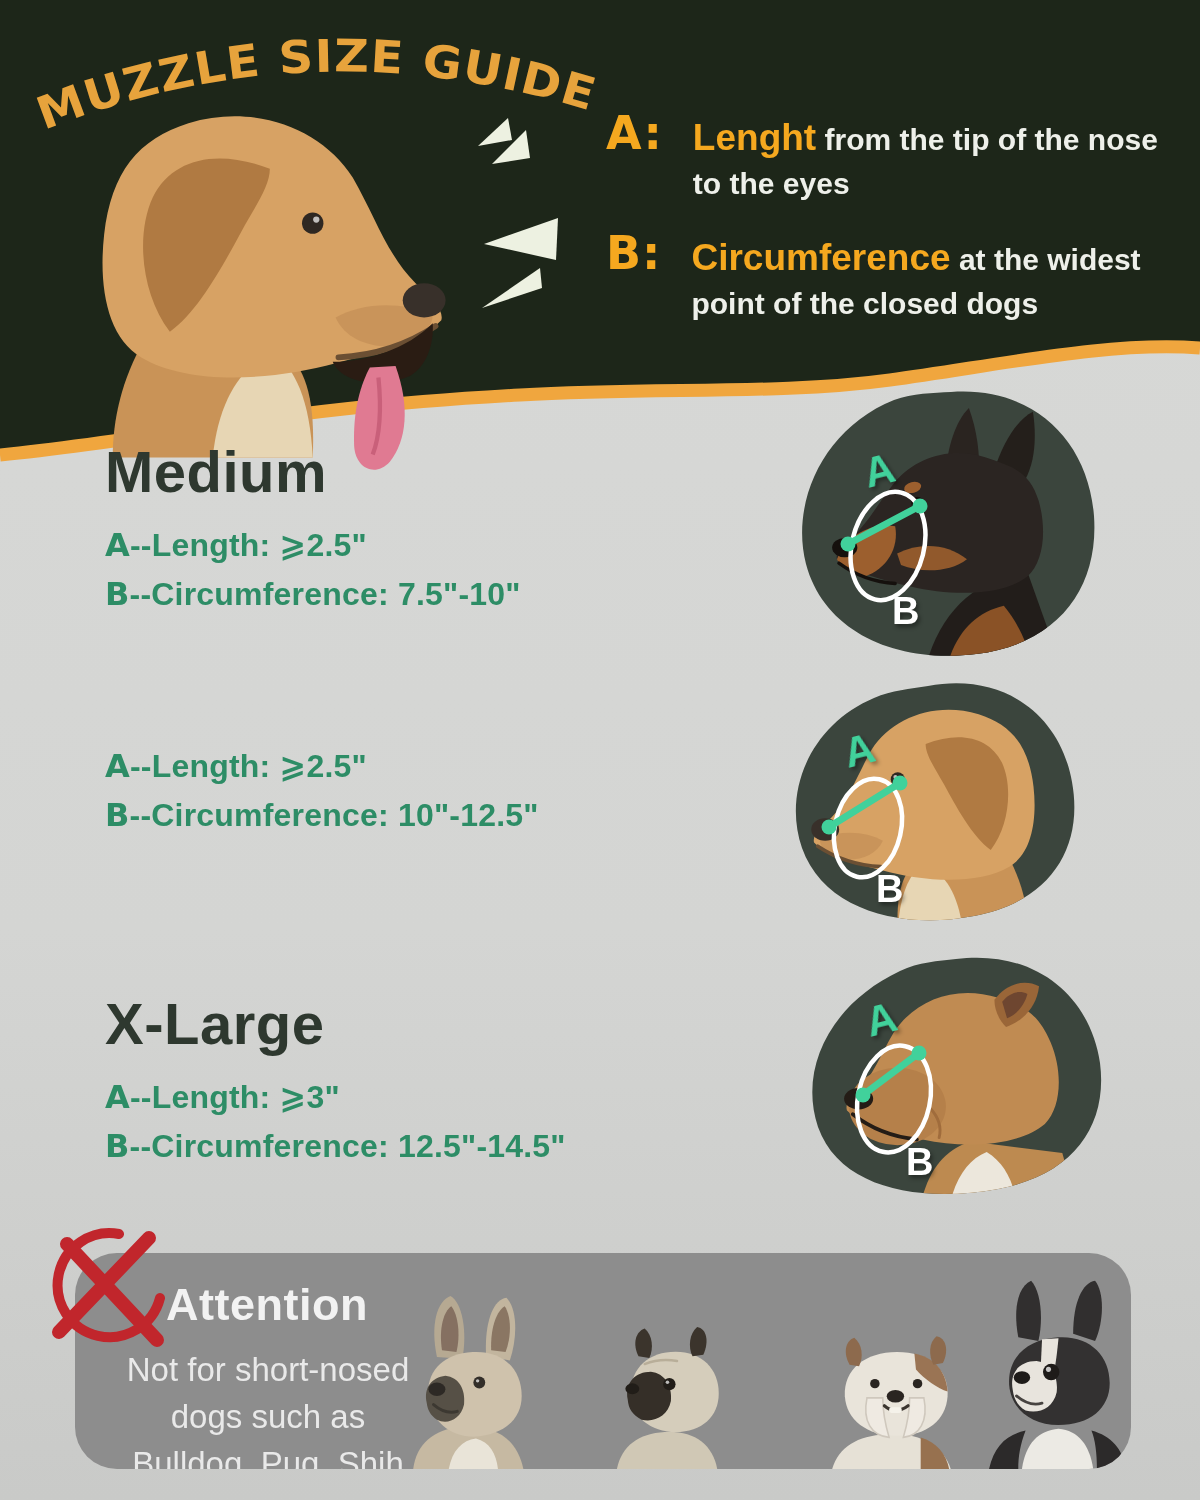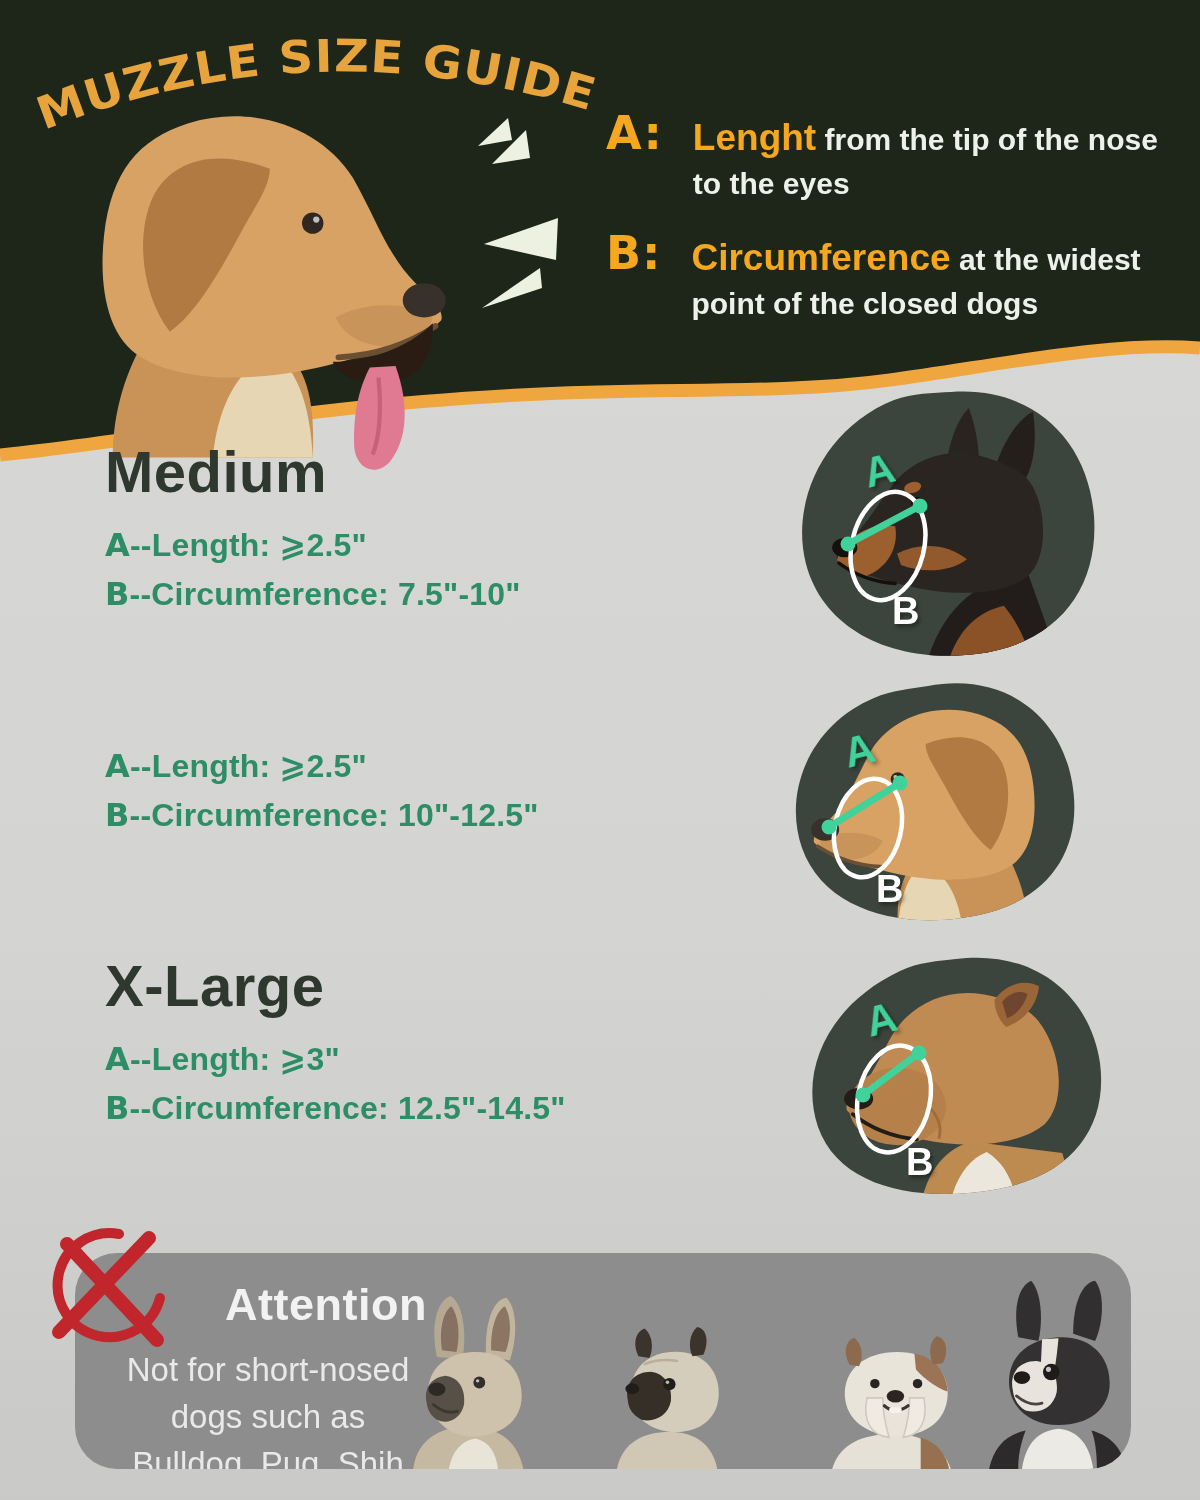--- a/index.html
+++ b/index.html
@@ -22,21 +22,21 @@
   .size-block{position:absolute;left:105px}
   .size-name{font-weight:900;font-size:58px;line-height:1;color:#2e382f;letter-spacing:.5px;
              font-family:"Liberation Sans","DejaVu Sans",sans-serif}
   .spec-line{font-weight:700;font-size:32px;line-height:1;color:#2d8d66;letter-spacing:.2px}
   .spec-line.first{margin-top:28px}
   .spec-line.second{margin-top:17px}
   .spec-key{font-weight:900;font-family:"DejaVu Sans",sans-serif}
 
   
   .attn{left:75px;top:1253px;width:1056px;height:216px;background:#8d8d8d;border-radius:42px;overflow:hidden}
-  .attn-title{position:absolute;left:32px;top:26px;width:320px;text-align:right;
+  .attn-title{position:absolute;left:32px;top:26px;width:320px;text-align:center;
               font-weight:800;font-size:45px;color:#f2f2f2;letter-spacing:.5px}
   .attn-text{position:absolute;left:40px;top:94px;width:306px;text-align:center;
              font-weight:400;font-size:33px;line-height:1.42;color:#e9e9e9}
   .strip-dog{position:absolute;bottom:0}
 
   .ann-letter{font-weight:900;font-family:"Liberation Sans","DejaVu Sans",sans-serif;
               filter:drop-shadow(2px 3px 2px rgba(0,0,0,.4))}
 </style>
 </head>
 <body>
@@ -132,21 +132,21 @@
     <div class="size-name">Medium</div>
     <div class="spec-line first"><span class="spec-key">A</span><span>--Length: </span><span>⩾2.5"</span></div>
     <div class="spec-line second"><span class="spec-key">B</span><span>--Circumference: </span><span>7.5"-10"</span></div>
   </div>
 
   <div class="size-block" style="top:722px">
     <div class="spec-line first"><span class="spec-key">A</span><span>--Length: </span><span>⩾2.5"</span></div>
     <div class="spec-line second"><span class="spec-key">B</span><span>--Circumference: </span><span>10"-12.5"</span></div>
   </div>
 
-  <div class="size-block" style="top:957px">
+  <div class="size-block" style="top:995px">
     <div class="size-name">X-Large</div>
     <div class="spec-line first"><span class="spec-key">A</span><span>--Length: </span><span>⩾3"</span></div>
     <div class="spec-line second"><span class="spec-key">B</span><span>--Circumference: </span><span>12.5"-14.5"</span></div>
   </div>
 
   <svg class="abs" style="left:796px;top:388px" width="304" height="272" viewBox="0 0 304 272">
     <defs>
         <clipPath id="clipM">
           <path d="M155,4 C235,-2 292,50 298,128 C303,200 262,256 180,266 C100,276 28,244 10,176 C-6,114 28,40 98,12 C117,5 137,5 155,4 Z"></path>
         </clipPath>

